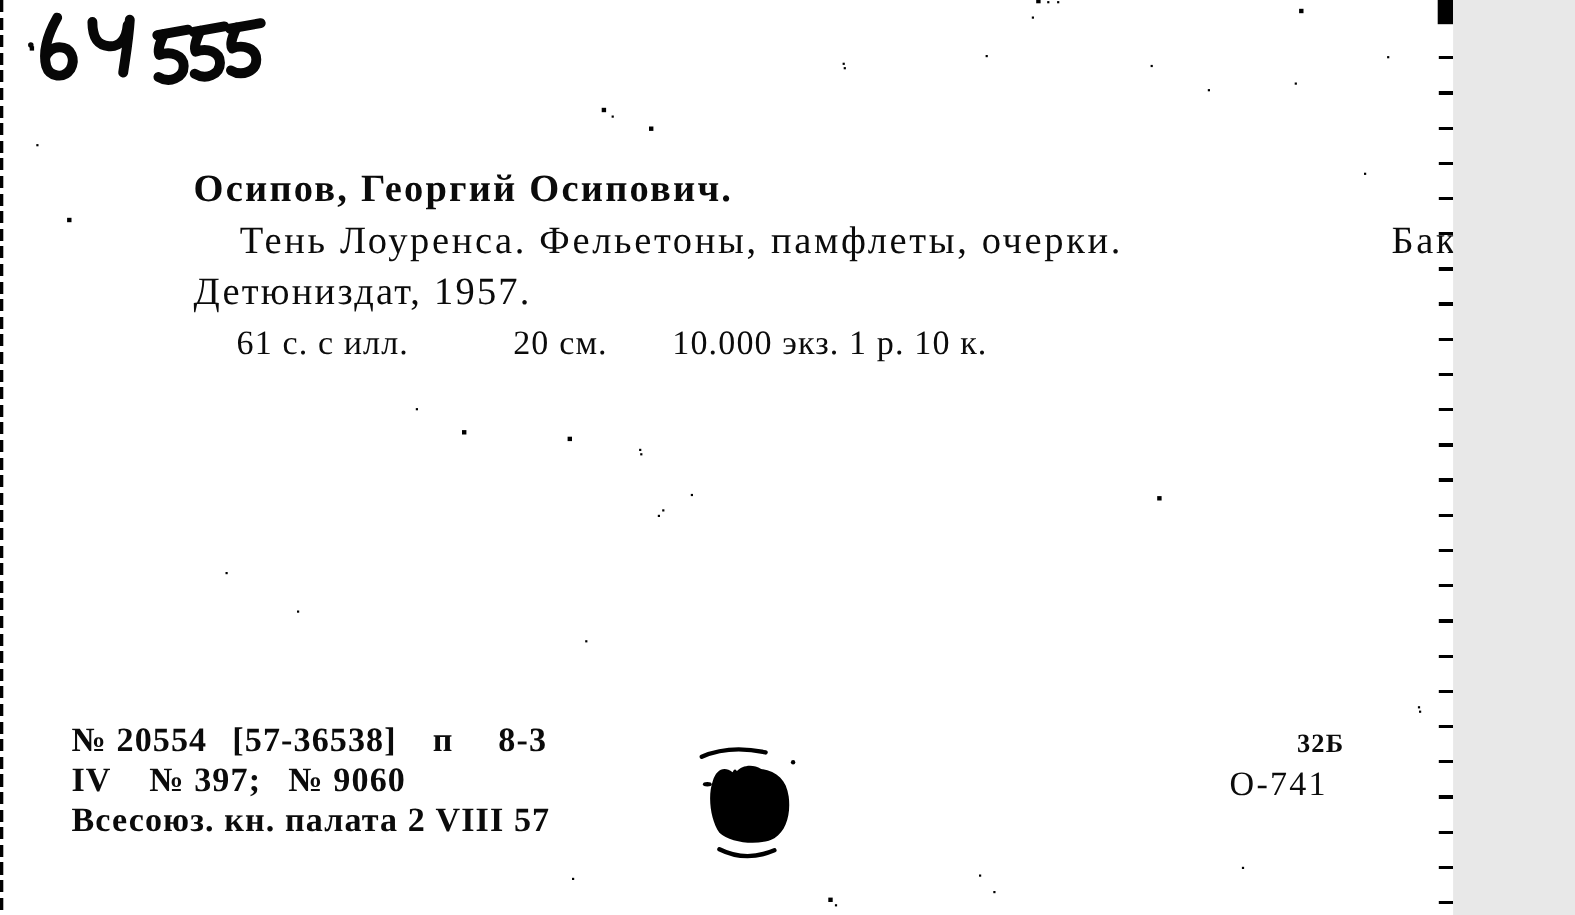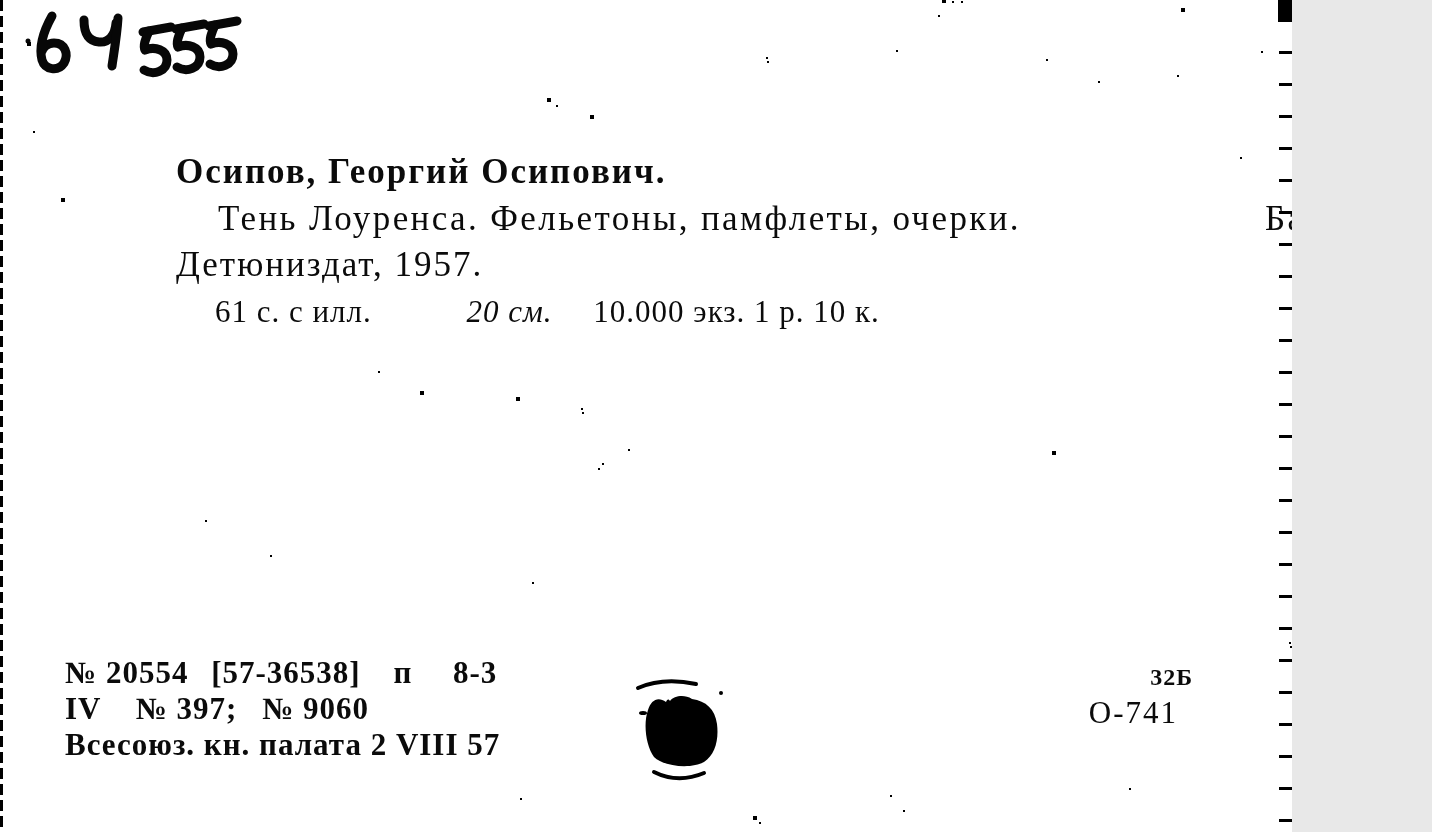--- a/index.html
+++ b/index.html
@@ -3,31 +3,32 @@
 <meta charset="utf-8">
 <style>
   html,body{margin:0;padding:0;background:#e8e8e8;}
   .card{
     position:relative;
     width:1292px;height:832px;
     background:#ffffff;
     overflow:hidden;
     font-family:"Liberation Serif","DejaVu Serif",serif;
     color:#0b0b0b;
+    padding-left:29px;
   }
   .line{position:absolute;white-space:nowrap;}
   .hw{position:absolute;left:22px;top:8px;width:230px;height:80px;}
   .sr{position:absolute;width:1px;height:1px;overflow:hidden;clip:rect(0 0 0 0);white-space:nowrap;}
 
   .l1{left:176px;top:152px;font-size:35px;font-weight:bold;letter-spacing:2px;}
   .l2{left:218px;top:199px;width:1134px;font-size:35px;letter-spacing:2.4px;display:flex;justify-content:space-between;}
   .l3{left:176px;top:245px;font-size:35px;letter-spacing:2px;text-align:right;}
   .l4{left:215px;top:294px;font-size:31px;letter-spacing:1px;}
-  .l4 .g1{margin-left:86px;font-style:italic;}
-  .l4 .g2{margin-left:32px;text-align:right;}
+  .l4 .g1{margin-left:86px;}
+  .l4 .g2{margin-left:50px;text-align:right;}
 
   .footer-left{position:absolute;left:65px;top:655px;font-size:31px;font-weight:bold;letter-spacing:1px;line-height:36px;white-space:nowrap;}
   .footer-left .m1{margin-left:14px;}
   .footer-left .m2{margin-left:24px;}
   .footer-left .m3{margin-left:32px;}
   .footer-left .m4{margin-left:26px;}
   .footer-left .m5{margin-left:16px;}
 
   .footer-right{position:absolute;right:82px;top:660px;text-align:right;font-size:31px;line-height:35px;white-space:nowrap;}
   .footer-right .code{font-weight:bold;font-size:24px;letter-spacing:1px;margin-right:17px;}

